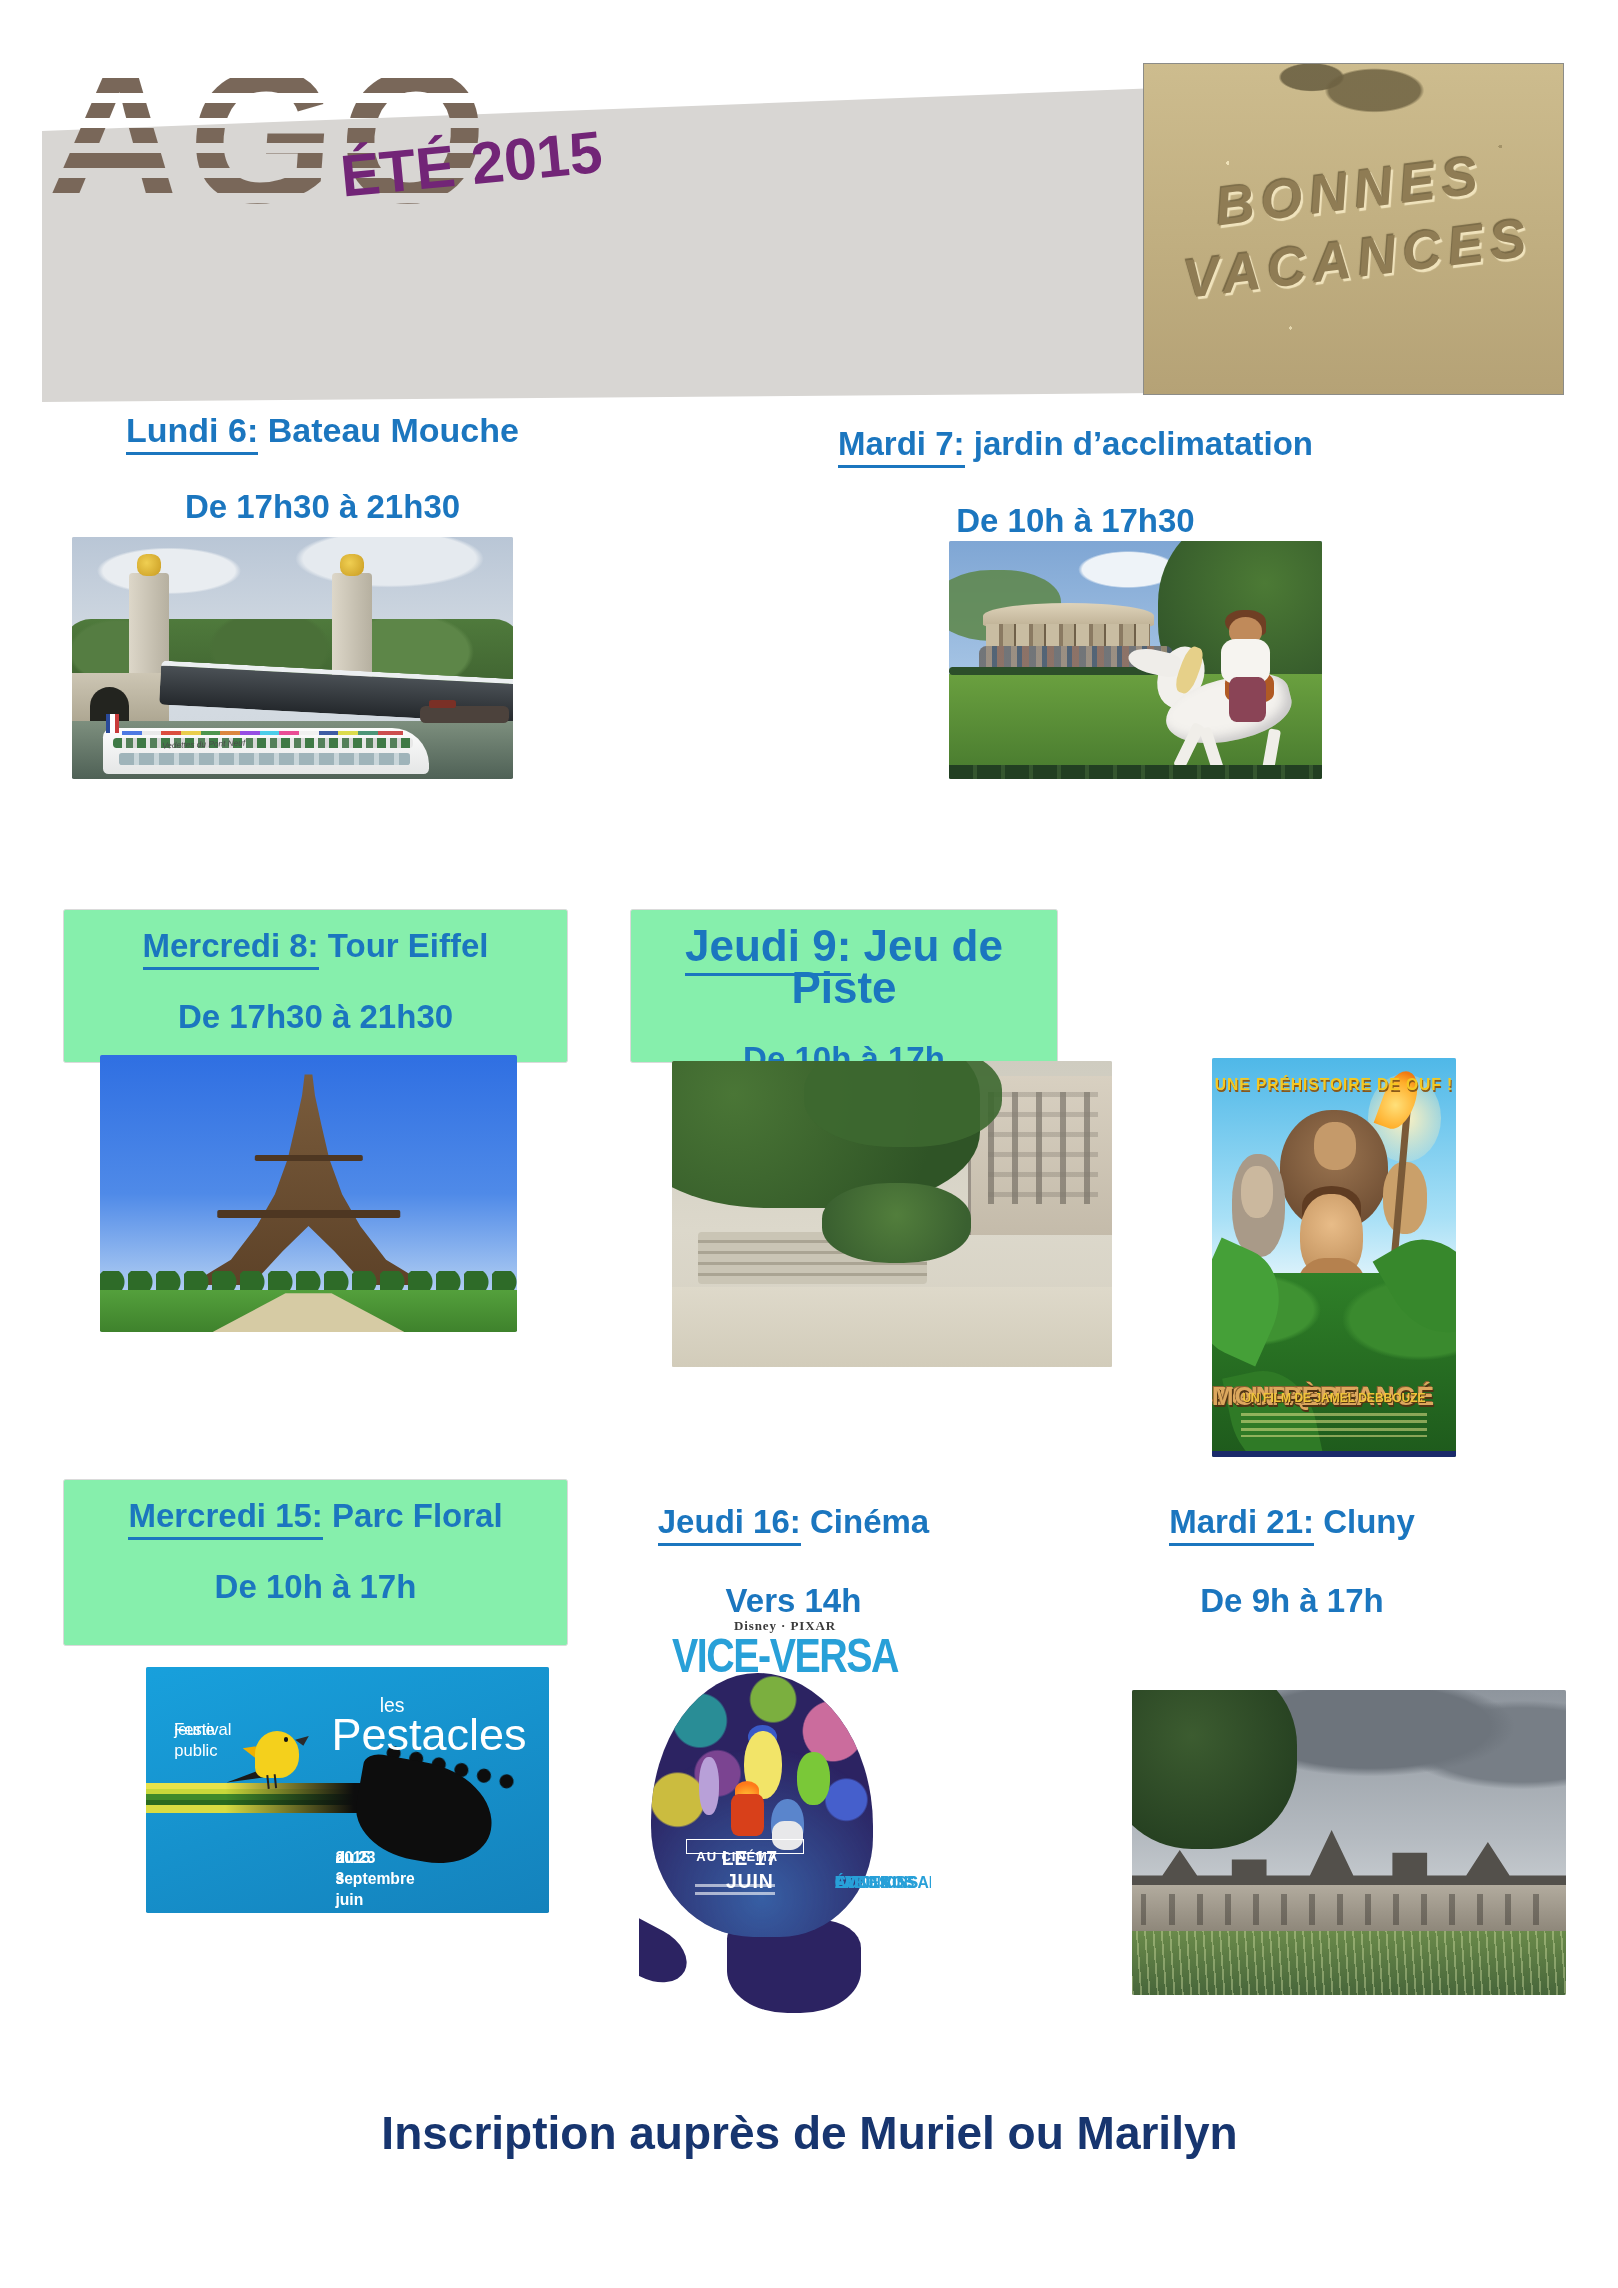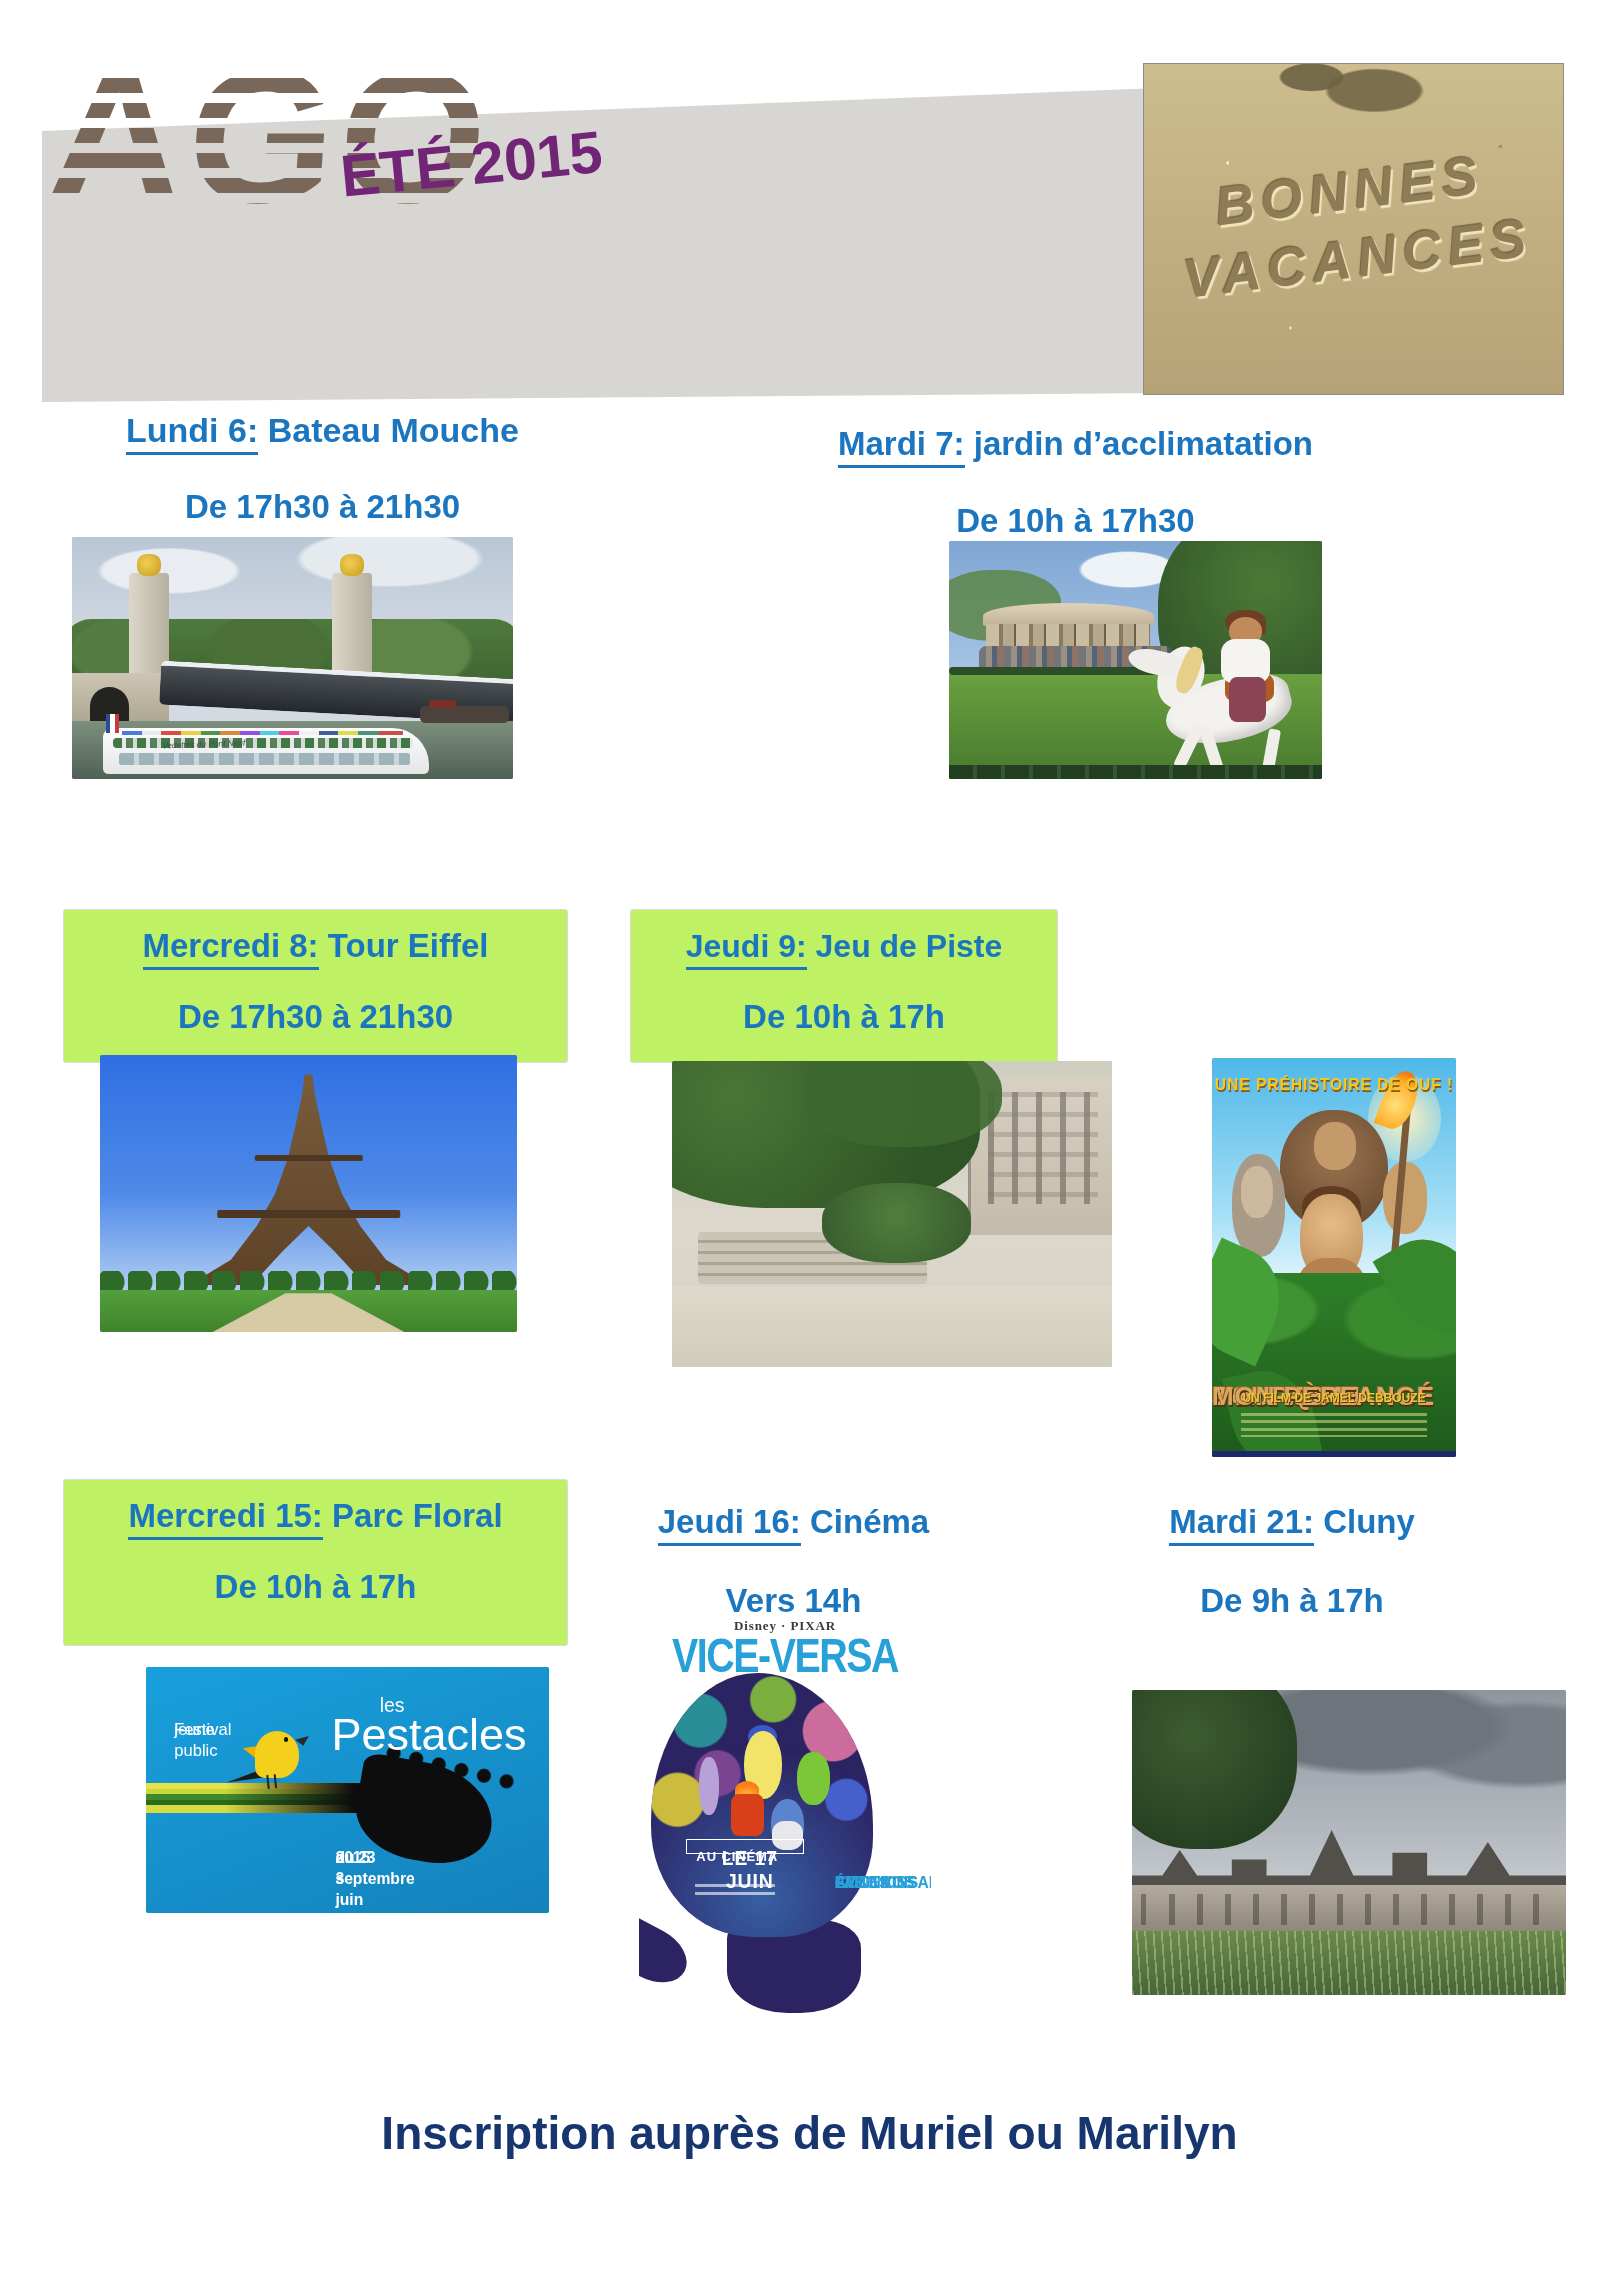--- a/index.html
+++ b/index.html
@@ -30,21 +30,21 @@
   .sand-text{position:absolute;left:0;right:0;top:28%;transform:rotate(-7deg);text-align:center;
         font-weight:bold;font-style:italic;font-size:54px;line-height:68px;letter-spacing:6.5px;
         color:#8f7c54;
         text-shadow:-0.9px -1.8px 0.9px rgba(62,50,22,.55),1.8px 2.8px 0.9px rgba(242,230,192,.95);}
 
   
   .event{position:absolute;text-align:center;color:#1b76bf;font-weight:bold;}
   .event .etitle{font-size:34px;line-height:42px;}
   .event .eday{border-bottom:3.7px solid currentColor;padding-bottom:2.8px;margin-top:24px;}
   .event .etime{font-size:33px;margin-top:37px;}
-  .boxed{border:0.9px solid #dadada;border-radius:2.8px;background:#bef264;padding-top:14.8px;}
+  .boxed{border:0.9px solid #dadada;border-radius:2.8px;background:#86efac;padding-top:14.8px;}
   .boxed .etime{margin-top:31px;}
 
   
   .photo{position:absolute;overflow:hidden;border-radius:1.8px;background:#ccc;}
   .photo div{position:absolute;}
 
   
   .pb-sky{inset:0;background:
      radial-gradient(120px 39px at 22% 14%,#e9edf1 55%,rgba(0,0,0,0) 60%),
      radial-gradient(157px 48px at 72% 9%,#e5eaef 55%,rgba(0,0,0,0) 60%),
@@ -329,21 +329,21 @@
     <div class="pc-kid-shirt"></div>
     <div class="pc-kid-pants"></div>
     <div class="pc-bottom"></div>
   </div>
 
   <div class="event boxed" style="left:63px;top:909px;width:503px;height:137px;">
     <div class="etitle" style="font-size:33px;"><span class="eday">Mercredi 8:</span> <span>Tour Eiffel</span></div>
     <div class="etime">De 17h30 à 21h30</div>
   </div>
   <div class="event boxed" style="left:630px;top:909px;width:426px;height:137px;">
-    <div class="etitle" style="font-size:32px;"><span class="eday">Jeudi 9:</span> <span>Jeu de Piste</span></div>
+    <div class="etitle" style="font-size:44px;"><span class="eday">Jeudi 9:</span> <span>Jeu de Piste</span></div>
     <div class="etime">De 10h à 17h</div>
   </div>
 
   <div class="photo" style="left:100px;top:1055px;width:417px;height:277px;">
     <div class="pe-sky"></div>
     <div class="pe-tower"></div>
     <div class="pe-plat1"></div>
     <div class="pe-plat2"></div>
     <div class="pe-treesline"></div>
     <div class="pe-lawn"></div>

